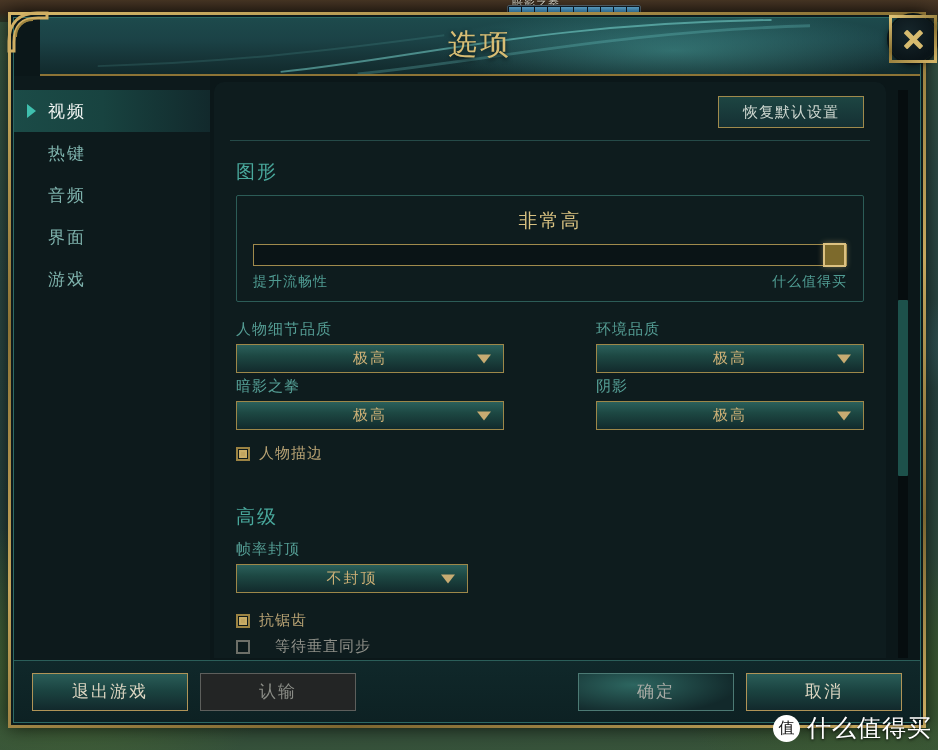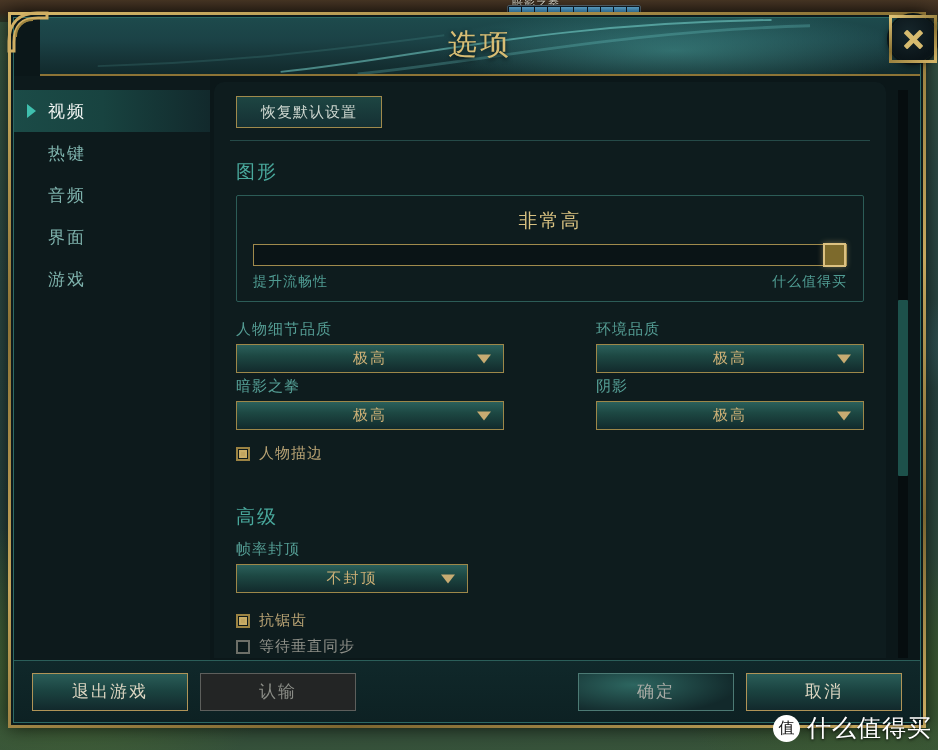--- a/index.html
+++ b/index.html
@@ -195,21 +195,21 @@
   #content-panel {
     position: absolute;
     left: 4px; top: 6px; right: 34px; bottom: 2px;
     background: #0e1c1e;
     border-radius: 10px 10px 0 0;
     padding: 14px 22px 0 22px;
     overflow: hidden;
   }
   #reset-row {
     display: flex;
-    justify-content: flex-start;
+    justify-content: flex-end;
     padding-bottom: 12px;
   }
   #reset-button {
     min-width: 146px;
     height: 32px;
     padding: 0 14px;
     background: linear-gradient(180deg, #1d4542 0%, #153033 100%);
     border: 1px solid #a08a4c;
     color: #cdd6cf;
     font-size: 15px;
@@ -328,21 +328,21 @@
   .checkbox.checked {
     background: #c0a45f;
     box-shadow: inset 0 0 0 1px #0d1a1c, inset 0 0 0 3px #c9ad67;
   }
   .checkbox.off { border-color: #6d6f68; }
   .check-label {
     color: #b9a374;
     font-size: 15px;
     letter-spacing: 1px;
   }
-  .check-label.dim { color: #8f9089; }
+  .check-label.dim { color: #8f9089; margin-left: 16px; }
 
   .spacer-lg { height: 34px; }
 
   
   #scrollbar {
     position: absolute;
     right: 12px; top: 14px; bottom: 2px;
     width: 10px;
     background: #060d0f;
     cursor: pointer;

